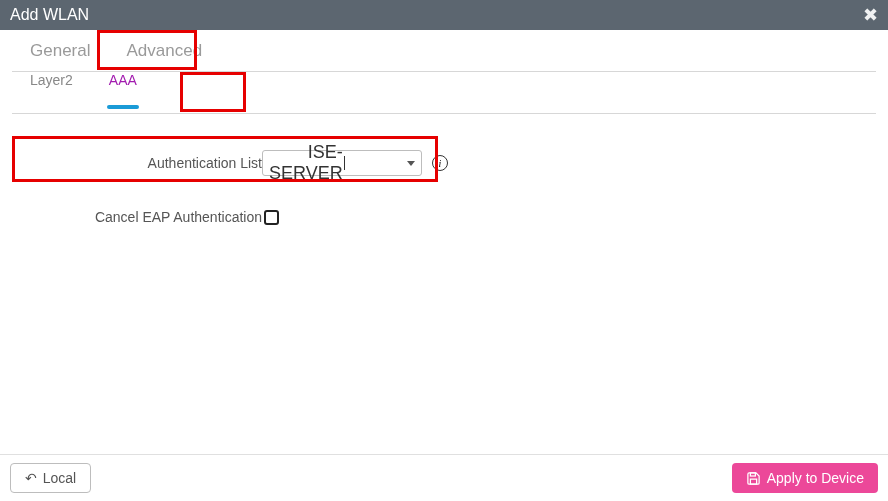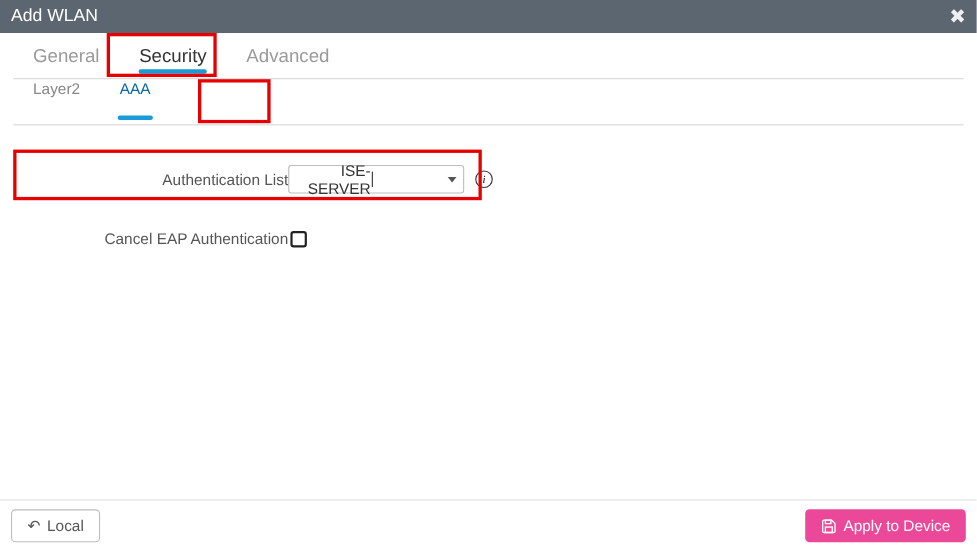--- a/index.html
+++ b/index.html
@@ -62,21 +62,21 @@
   .tabs-secondary .tab {
     padding: 0 18px;
     height: 100%;
     display: flex;
     align-items: flex-start;
     font-size: 14px;
     color: #888;
     cursor: pointer;
     position: relative;
   }
-  .tabs-secondary .tab.active { color: #0369a1; }
+  .tabs-secondary .tab.active { color: #a21caf; }
   .highlight-box {
     border: 3px solid #e60000;
     position: absolute;
     pointer-events: none;
   }
   .form-area {
     padding: 28px 10px;
     position: relative;
     text-align: right;
   }
@@ -96,21 +96,21 @@
     width: 160px;
     height: 26px;
     border: 1px solid #bdbdbd;
     border-radius: 3px;
     display: flex;
     align-items: center;
     padding: 0 6px;
     background: #fff;
     cursor: pointer;
     position: relative;
-    font-size: 14px;
+    font-size: 18px;
     color: #333;
   }
   .select-wrap .value { flex: 1; }
   .select-wrap .caret {
     width: 0; height: 0;
     border-left: 4px solid transparent;
     border-right: 4px solid transparent;
     border-top: 5px solid #555;
   }
   .cursor-line {
@@ -179,24 +179,20 @@
 <div class="header">
   <span class="title">Add WLAN</span>
   <span class="close">✖</span>
 </div>
 
 <div class="content">
 
   <div class="tabs-primary" style="position:relative;">
     <div class="tab">
       <span>General</span>
-    </div>
-    <div class="tab active" style="position:relative;">
-      <span>Security</span>
-      <span class="underline"></span>
     </div>
     <div class="tab">
       <span>Advanced</span>
     </div>
     <div class="highlight-box" style="top:0px; left:85px; width:100px; height:40px;"></div>
   </div>
 
   <div class="tabs-secondary" style="position:relative;">
     <div class="tab">
       <span>Layer2</span>

